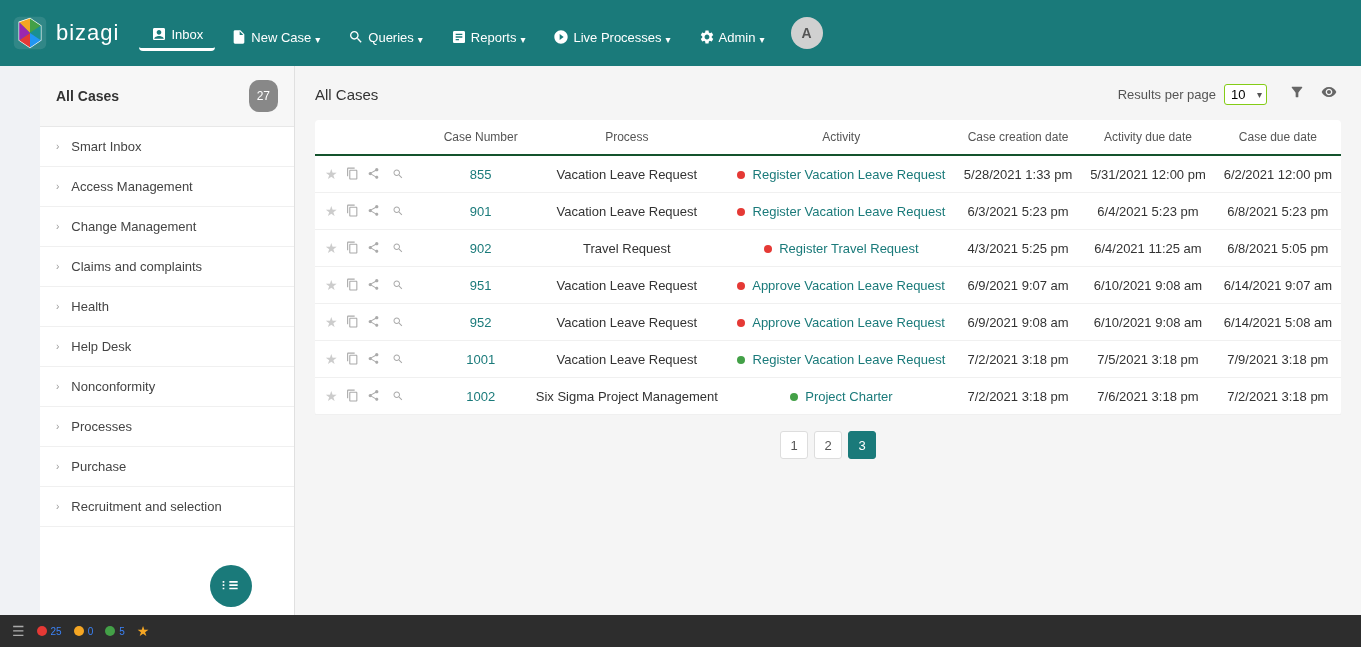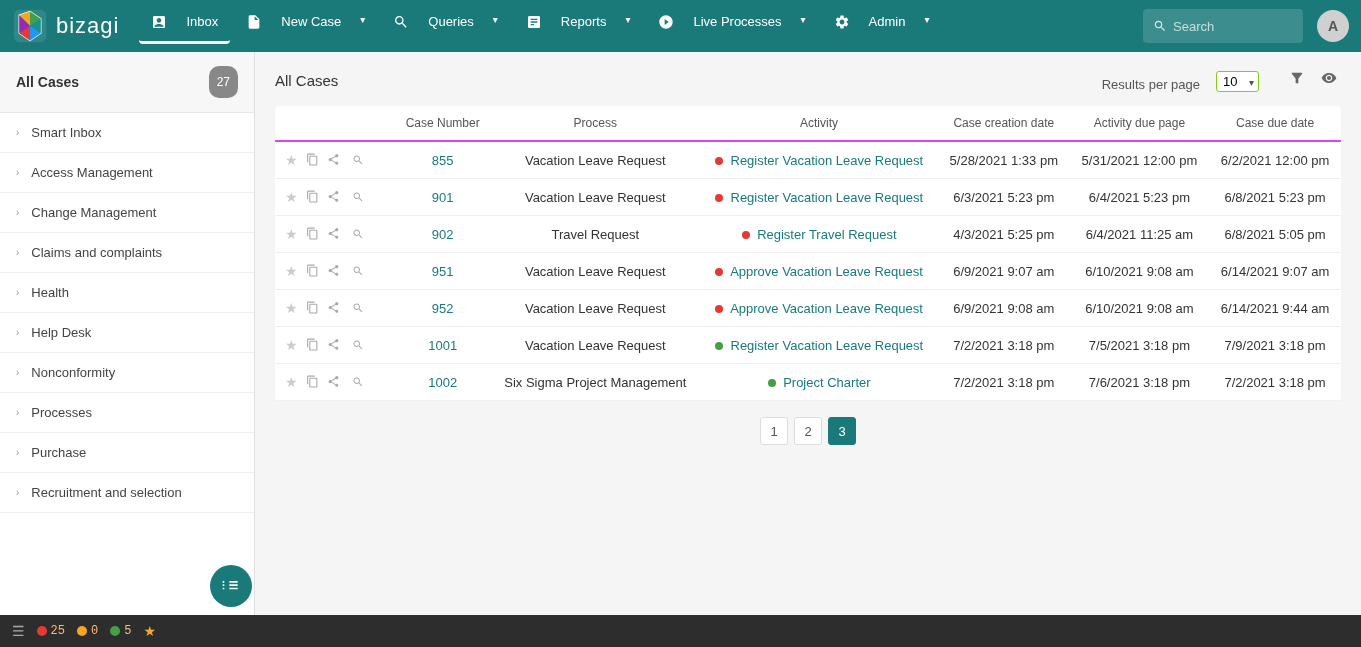--- a/index.html
+++ b/index.html
@@ -1,21 +1,21 @@
 <!DOCTYPE html>
 <html><head>
   <meta charset="utf-8">
   <style>
     * { box-sizing: border-box; margin: 0; padding: 0; }
     body { font-family: 'Segoe UI', Arial, sans-serif; font-size: 13px; background: #f0f2f5; height: 647px; overflow: hidden; display: flex; flex-direction: column; }
 
     
     .top-nav {
       background: #1a7a7a;
-      height: 52px;
+      height: 66px;
       display: flex;
       align-items: center;
       padding: 0 12px;
       gap: 4px;
       flex-shrink: 0;
     }
     .logo-area {
       display: flex;
       align-items: center;
       margin-right: 16px;
@@ -26,22 +26,22 @@
       margin-right: 8px;
     }
     .logo-text {
       color: white;
       font-size: 22px;
       font-weight: 300;
       letter-spacing: 1px;
     }
     .nav-btn {
       display: flex;
-      align-items: flex-start;
-      gap: 19px;
+      align-items: flex-end;
+      gap: 4px;
       color: white;
       background: transparent;
       border: none;
       cursor: pointer;
       padding: 6px 12px;
       border-radius: 4px;
       font-size: 13px;
       font-family: inherit;
       height: 36px;
     }
@@ -85,20 +85,21 @@
       font-size: 14px;
       margin-left: 10px;
       flex-shrink: 0;
     }
 
     
     .main-body {
       display: flex;
       flex: 1;
       overflow: hidden;
+      margin-left: 40px;
     }
 
     
     .sidebar {
       width: 255px;
       background: #fff;
       border-right: 1px solid #e0e0e0;
       display: flex;
       flex-direction: column;
       overflow-y: auto;
@@ -219,21 +220,21 @@
       background: white;
       border-radius: 4px;
       border-collapse: collapse;
       font-size: 13px;
     }
     .cases-table th {
       text-align: center;
       padding: 10px 8px;
       color: #555;
       font-weight: 500;
-      border-bottom: 2px solid #d946ef;
+      border-bottom: 2px solid #14532d;
       font-size: 12px;
     }
     .cases-table td {
       padding: 8px 8px;
       border-bottom: 1px solid #f0f0f0;
       text-align: center;
       color: #333;
       vertical-align: middle;
     }
     .case-number {
@@ -312,21 +313,21 @@
       display: flex;
       align-items: center;
       gap: 4px;
       font-size: 12px;
     }
     .bb-dot {
       width: 10px;
       height: 10px;
       border-radius: 50%;
     }
-    .bb-count { color: #fdba74; font-size: 12px; font-family: Liberation Mono, monospace; }
+    .bb-count { color: #3b82f6; font-size: 10px; }
     .bb-star { color: #f5a623; font-size: 14px; }
   </style>
 </head>
 <body>
 
 <div class="top-nav">
   <div class="logo-area">
 
     <svg class="logo-icon" viewBox="0 0 40 40">
       <rect x="2" y="2" width="36" height="36" rx="6" fill="#fff" opacity="0.1"></rect>
@@ -381,26 +382,20 @@
   </button>
 
   <button class="nav-btn">
     <svg viewBox="0 0 24 24">
         <path d="M19.14,12.94c0.04-0.3,0.06-0.61,0.06-0.94c0-0.32-0.02-0.64-0.07-0.94l2.03-1.58c0.18-0.14,0.23-0.41,0.12-0.61 l-1.92-3.32c-0.12-0.22-0.37-0.29-0.59-0.22l-2.39,0.96c-0.5-0.38-1.03-0.7-1.62-0.94L14.4,2.81c-0.04-0.24-0.24-0.41-0.48-0.41 h-3.84c-0.24,0-0.43,0.17-0.47,0.41L9.25,5.35C8.66,5.59,8.12,5.92,7.63,6.29L5.24,5.33c-0.22-0.08-0.47,0-0.59,0.22L2.74,8.87 C2.62,9.08,2.66,9.34,2.86,9.48l2.03,1.58C4.84,11.36,4.8,11.69,4.8,12s0.02,0.64,0.07,0.94l-2.03,1.58 c-0.18,0.14-0.23,0.41-0.12,0.61l1.92,3.32c0.12,0.22,0.37,0.29,0.59,0.22l2.39-0.96c0.5,0.38,1.03,0.7,1.62,0.94l0.36,2.54 c0.05,0.24,0.24,0.41,0.48,0.41h3.84c0.24,0,0.44-0.17,0.47-0.41l0.36-2.54c0.59-0.24,1.13-0.56,1.62-0.94l2.39,0.96 c0.22,0.08,0.47,0,0.59-0.22l1.92-3.32c0.12-0.22,0.07-0.47-0.12-0.61L19.14,12.94z M12,15.6c-1.98,0-3.6-1.62-3.6-3.6 s1.62-3.6,3.6-3.6s3.6,1.62,3.6,3.6S13.98,15.6,12,15.6z"></path>
       </svg>
     <span>Admin</span>
     <span class="nav-chevron">▾</span>
   </button>
 
-  <div class="search-box">
-    <svg class="search-icon-svg" viewBox="0 0 24 24">
-        <path d="M15.5 14h-.79l-.28-.27C15.41 12.59 16 11.11 16 9.5 16 5.91 13.09 3 9.5 3S3 5.91 3 9.5 5.91 16 9.5 16c1.61 0 3.09-.59 4.23-1.57l.27.28v.79l5 4.99L20.49 19l-4.99-5zm-6 0C7.01 14 5 11.99 5 9.5S7.01 5 9.5 5 14 7.01 14 9.5 11.99 14 9.5 14z"></path>
-      </svg>
-    <input type="text" placeholder="Search" style="">
-  </div>
 
   <div class="avatar">A</div>
 </div>
 
 <div class="main-body">
 
   <div class="sidebar">
     <div class="sidebar-header">
       <span class="sidebar-header-title">All Cases</span>
       <span class="sidebar-badge">27</span>
@@ -446,21 +441,21 @@
         <div class="sidebar-item">
     <span class="chevron-right">›</span>
     <span>Recruitment and selection</span>
   </div>
       </div>
   </div>
 
   <div class="content-area">
     <div class="content-header">
       <span class="content-title">All Cases</span>
-      <div style="display:flex;align-items:flex-end;gap:16px;">
+      <div style="display:flex;align-items:center;gap:8px;">
         <span style="color:#555;font-size:13px;">Results per page</span>
         <div class="rpp-wrapper">
           <select class="rpp-select">
             <option>10</option>
             <option>25</option>
             <option>50</option>
           </select>
           <span class="rpp-chevron">▾</span>
         </div>
         <div class="header-icons">
@@ -479,21 +474,21 @@
     </div>
 
     <table class="cases-table">
       <thead>
         <tr>
           <th style="width:120px;"></th>
           <th>Case Number</th>
           <th>Process</th>
           <th>Activity</th>
           <th>Case creation date</th>
-          <th>Activity due page</th>
+          <th>Activity due date</th>
           <th>Case due date</th>
         </tr>
       </thead>
       <tbody id="cases-tbody">
       <tr>
     <td>
       <div class="row-actions">
         <button class="row-action-btn star-btn" title="Favorite">★</button>
         <button class="row-action-btn" title="Copy">
           <svg width="13" height="13" viewBox="0 0 24 24" fill="currentColor">
@@ -642,21 +637,21 @@
       </div>
     </td>
     <td><span class="case-number">952</span></td>
     <td>Vacation Leave Request</td>
     <td>
       <span class="status-dot dot-red"></span>
       <span class="activity-link">Approve Vacation Leave Request</span>
     </td>
     <td>6/9/2021 9:08 am</td>
     <td>6/10/2021 9:08 am</td>
-    <td>6/14/2021 9:44 am</td>
+    <td>6/14/2021 5:08 am</td>
   </tr>
           <tr>
     <td>
       <div class="row-actions">
         <button class="row-action-btn star-btn" title="Favorite">★</button>
         <button class="row-action-btn" title="Copy">
           <svg width="13" height="13" viewBox="0 0 24 24" fill="currentColor">
                     <path d="M16 1H4c-1.1 0-2 .9-2 2v14h2V3h12V1zm3 4H8c-1.1 0-2 .9-2 2v14c0 1.1.9 2 2 2h11c1.1 0 2-.9 2-2V7c0-1.1-.9-2-2-2zm0 16H8V7h11v14z"></path>
                   </svg>
         </button>

